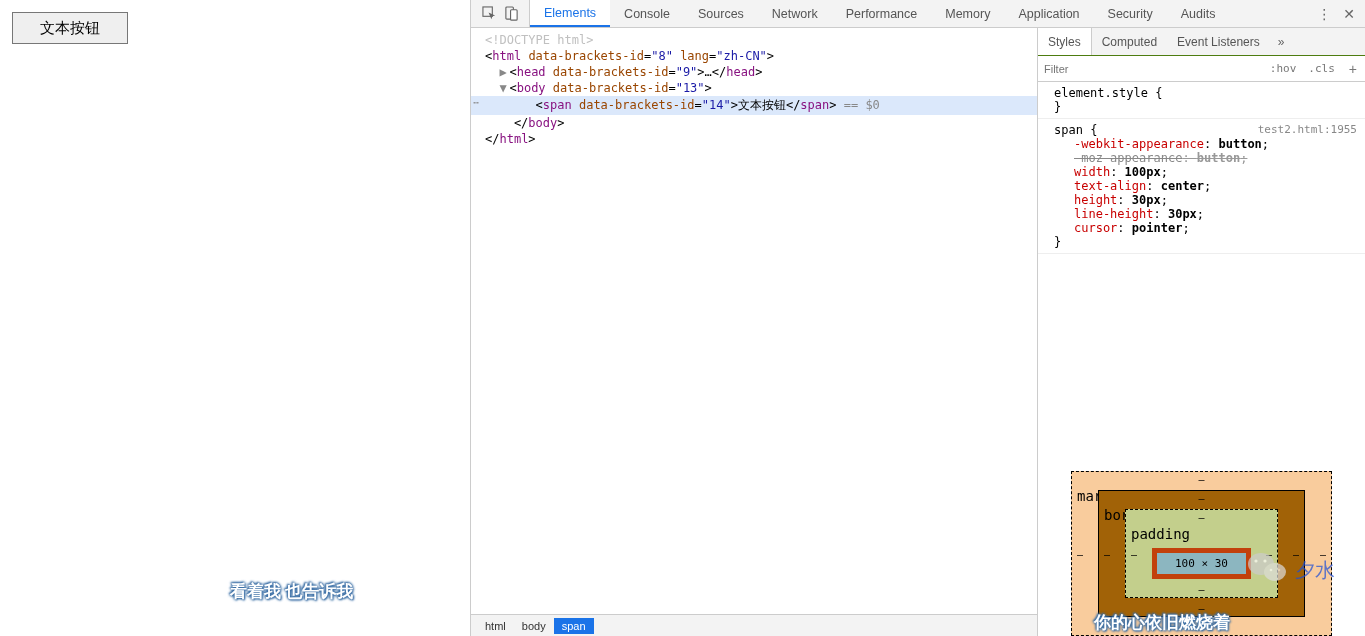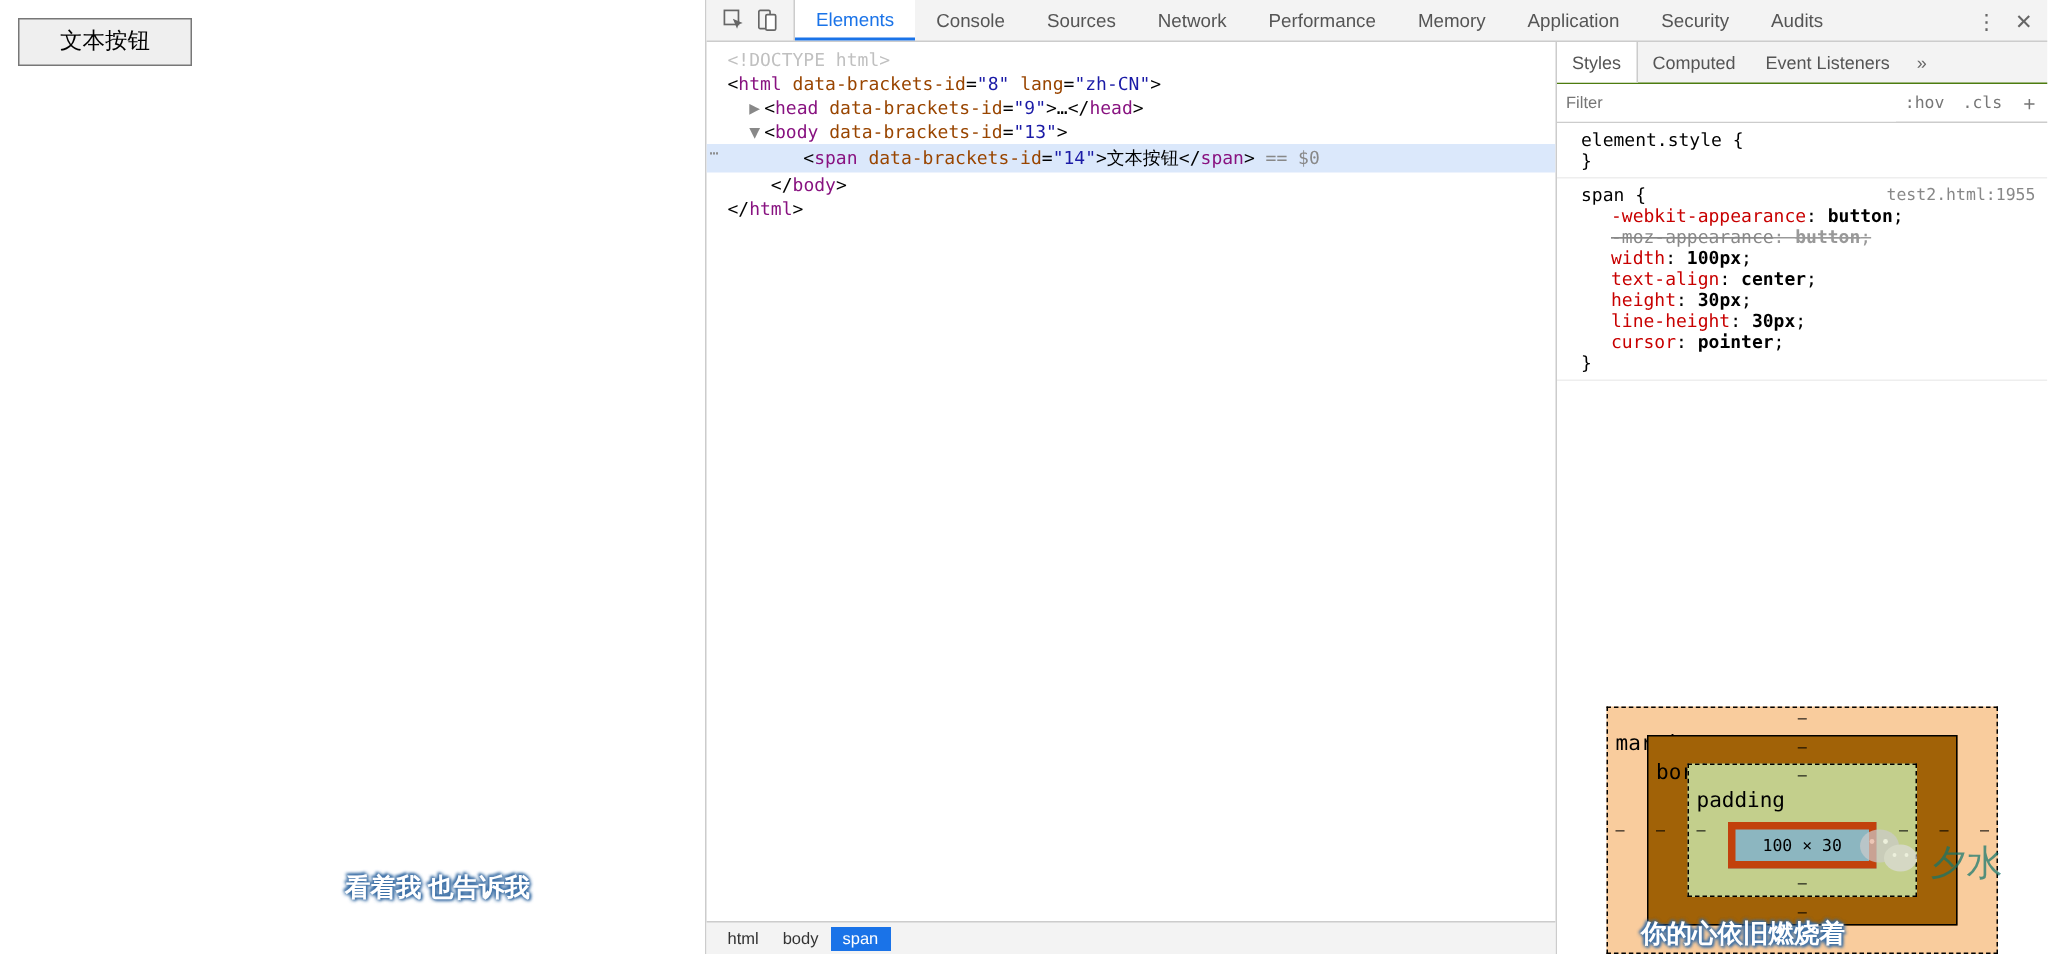--- a/index.html
+++ b/index.html
@@ -81,21 +81,21 @@
   .bm-padding-l { background: #c3cf8c; border-style: dashed; }
   .bm-content-l { background: #8cb6c0; border: 5px solid #c2410c; padding: 4px 18px; font-size: 11px; margin-top: 20px; }
   .bm-label { position: absolute; left: 5px; top: 16px; font-size: 14px; }
   .bm-dash { position: absolute; font-size: 10px; }
   .bm-top { top: 2px; left: 50%; transform: translateX(-50%); }
   .bm-bottom { bottom: 2px; left: 50%; transform: translateX(-50%); }
   .bm-left { left: 5px; top: 50%; transform: translateY(-50%); }
   .bm-right { right: 5px; top: 50%; transform: translateY(-50%); }
   
   
-  .watermark { position: absolute; right: 30px; bottom: 45px; display: flex; align-items: flex-end; gap: 8px; color: #0f766e; font-size: 24px; font-family: "Microsoft YaHei"; opacity: 0.7; }
+  .watermark { position: absolute; right: 30px; bottom: 45px; display: flex; align-items: center; gap: 8px; color: #1d4ed8; font-size: 20px; font-family: "Microsoft YaHei"; opacity: 0.7; }
   .wm-icon { font-size: 26px; }
   .lyrics-right { position: absolute; right: 135px; bottom: 2px; font-size: 17px; font-weight: bold;
     color: #fff; text-shadow: 0 0 3px #3a6ea5, 0 0 3px #3a6ea5, 1px 1px 2px #3a6ea5, -1px -1px 2px #3a6ea5; font-family: Liberation Serif, serif; }
 </style>
 </head>
 <body>
 
 <div class="root">
 
   <div class="page-panel">

